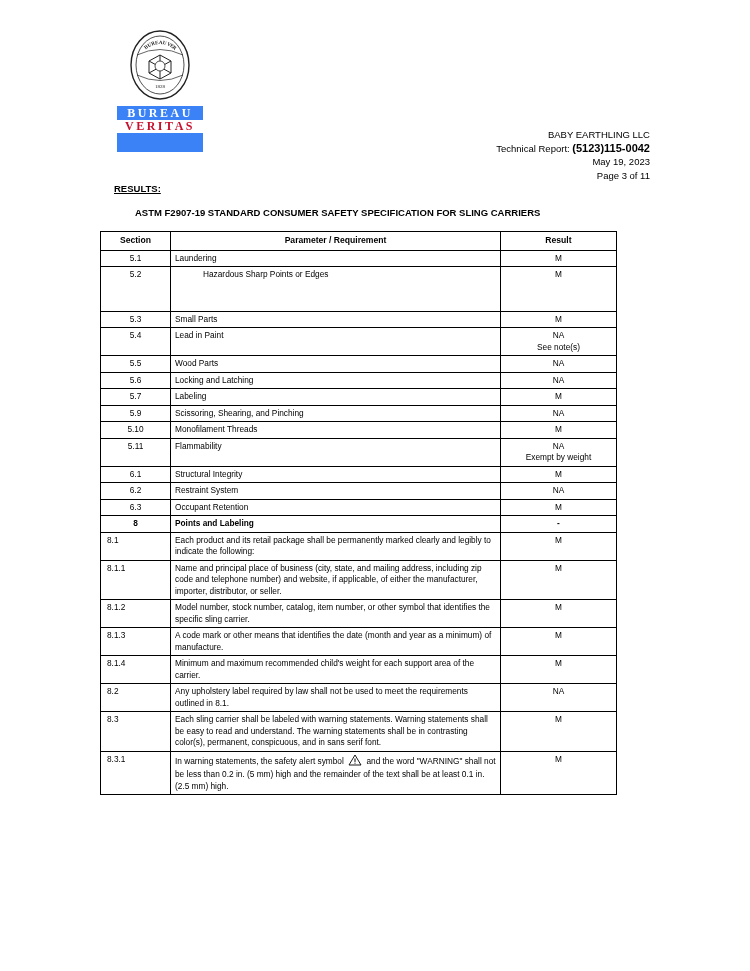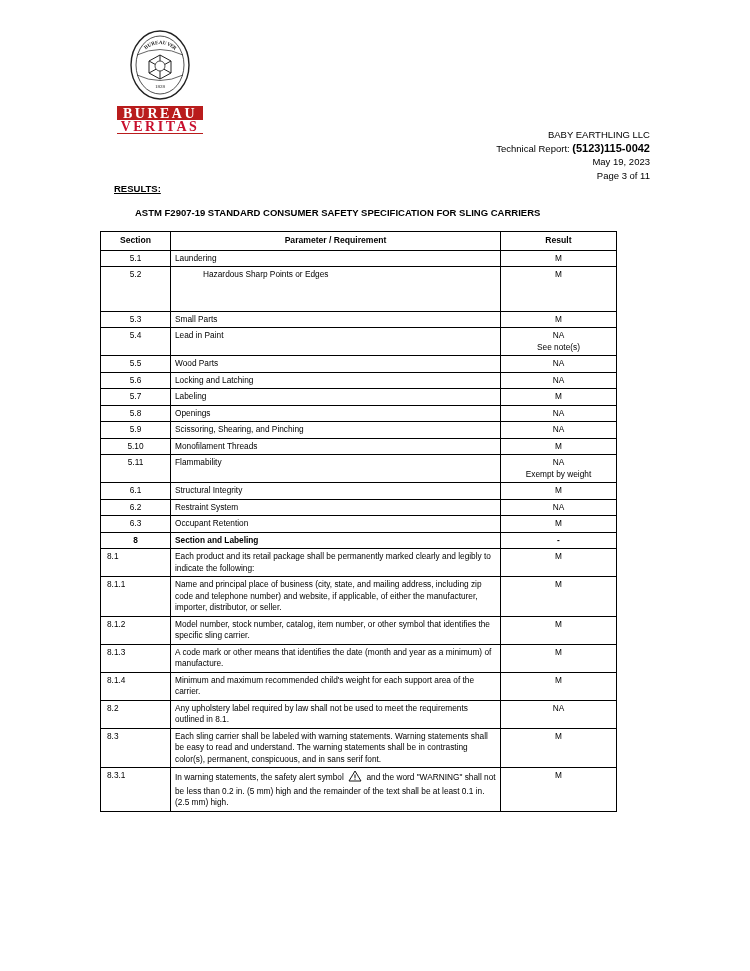--- a/index.html
+++ b/index.html
@@ -31,27 +31,27 @@
   }
   .logo-mark {
     width: 74px;
     height: 74px;
     margin: 0 auto;
     position: relative;
   }
   .logo-bar {
     margin: 4px auto 0 auto;
     width: 86px;
-    background: #b91c1c;
+    background: #3b82f6;
     color: #fff;
-    font-size: 14px;
+    font-size: 12px;
     letter-spacing: 2.5px;
     font-weight: bold;
     line-height: 11px;
-    padding: 2px 0 1px 0;
+    padding: 2px 0 19px 0;
     text-align: center;
     font-family: "Liberation Serif", serif;
   }
   .logo-bar .l2 {
     display: block;
     background: #fff;
     color: #c8102e;
     margin-top: 1px;
     padding: 1px 0;
   }
@@ -241,25 +241,20 @@
           <td class="sec">5.6</td>
           <td class="par">Locking and Latching</td>
           <td class="res">NA</td>
         </tr>
         <tr>
           <td class="sec">5.7</td>
           <td class="par">Labeling</td>
           <td class="res">M</td>
         </tr>
         <tr>
-          <td class="sec">5.8</td>
-          <td class="par">Openings</td>
-          <td class="res">NA</td>
-        </tr>
-        <tr>
           <td class="sec">5.9</td>
           <td class="par">Scissoring, Shearing, and Pinching</td>
           <td class="res">NA</td>
         </tr>
         <tr>
           <td class="sec">5.10</td>
           <td class="par">Monofilament Threads</td>
           <td class="res">M</td>
         </tr>
         <tr>
@@ -277,21 +272,21 @@
           <td class="par">Restraint System</td>
           <td class="res">NA</td>
         </tr>
         <tr>
           <td class="sec">6.3</td>
           <td class="par">Occupant Retention</td>
           <td class="res">M</td>
         </tr>
         <tr class="bold">
           <td class="sec">8</td>
-          <td class="par">Section and Labeling</td>
+          <td class="par">Points and Labeling</td>
           <td class="res">-</td>
         </tr>
         <tr>
           <td class="sec left">8.1</td>
           <td class="par">Each product and its retail package shall be permanently marked clearly and legibly to indicate the following:</td>
           <td class="res">M</td>
         </tr>
         <tr>
           <td class="sec left">8.1.1</td>
           <td class="par">Name and principal place of business (city, state, and mailing address, including zip code and telephone number) and website, if applicable, of either the manufacturer, importer, distributor, or seller.</td>

